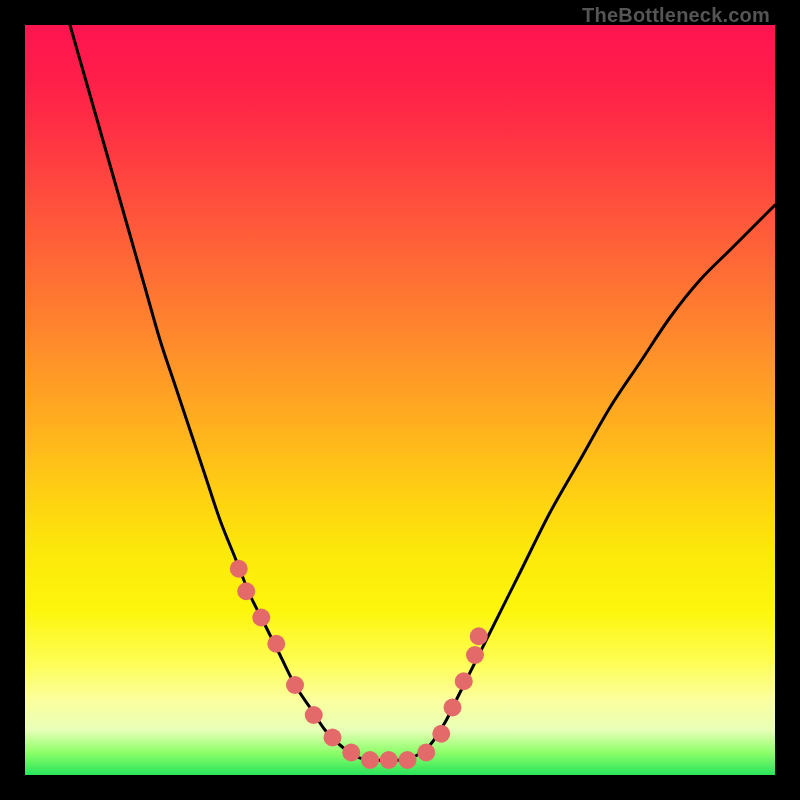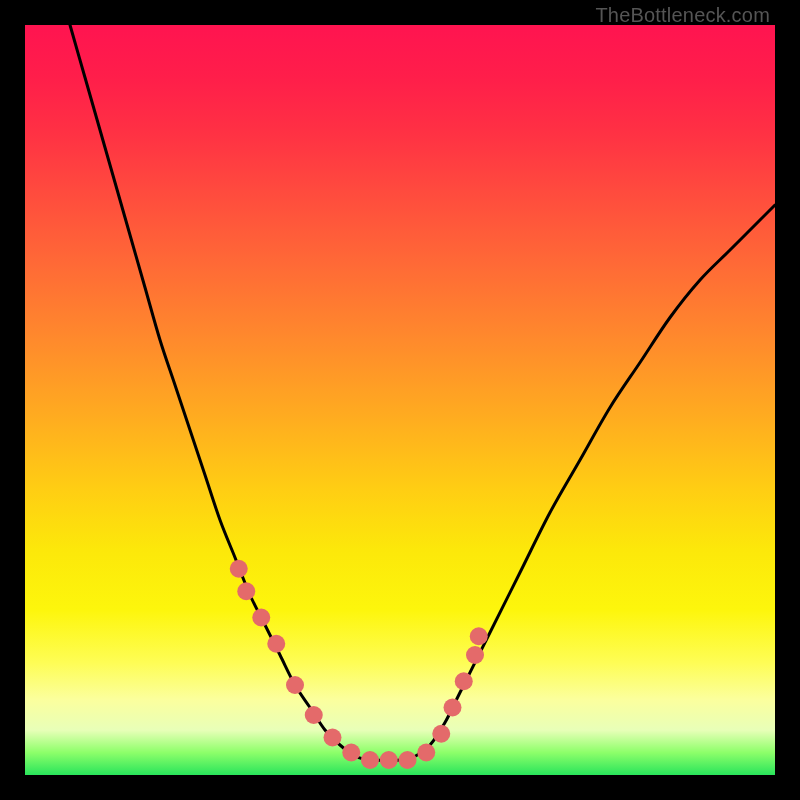--- a/index.html
+++ b/index.html
@@ -44,21 +44,21 @@
       #8dff6a 97%,
       #29e45b 100%
     );
   }
   .attribution {
     position: absolute;
     top: 4px;
     right: 30px;
     color: #555;
     font-size: 20px;
-    font-weight: 400;
+    font-weight: 700;
     letter-spacing: 0.2px;
   }
   svg.curve {
     position: absolute;
     top: 0;
     left: 0;
     width: 750px;
     height: 750px;
     overflow: visible;
   }

